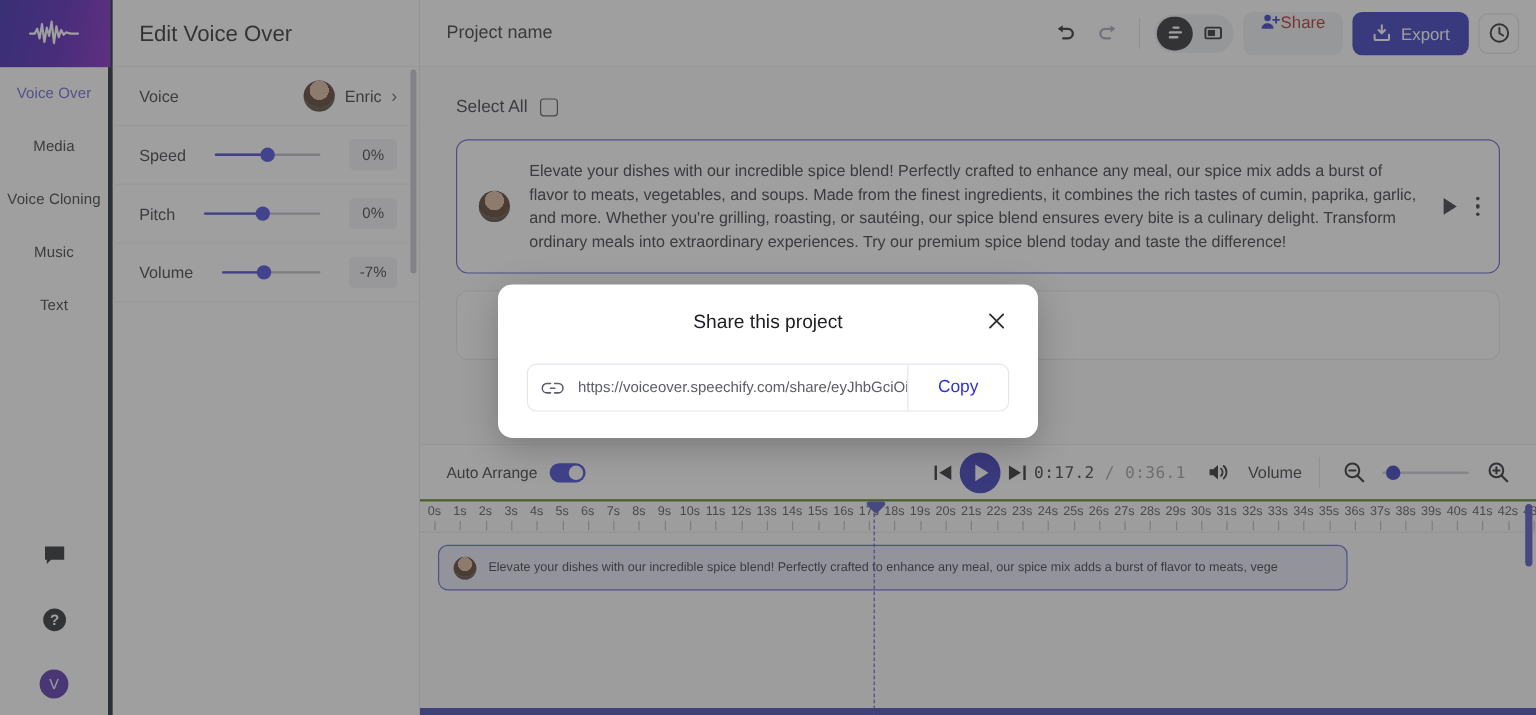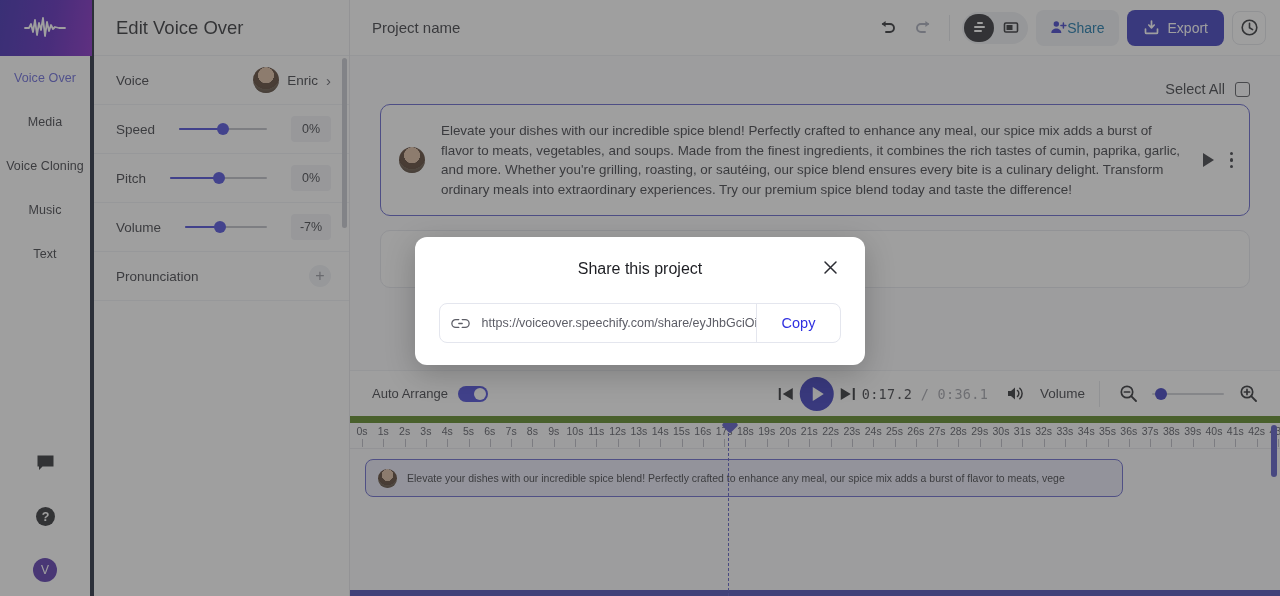--- a/index.html
+++ b/index.html
@@ -129,41 +129,41 @@
   .view-toggle {
     display: flex; align-items: center; background: #eceef2;
     border-radius: 16px; padding: 2px; gap: 2px;
   }
   .view-toggle .seg {
     width: 30px; height: 28px; border-radius: 14px;
     display: flex; align-items: center; justify-content: center; cursor: pointer;
   }
   .view-toggle .seg.on { background: #1e1f24; }
   .btn-share {
-    display: flex; align-items: center; gap: 0;
+    display: flex; gap: 0;
     height: 36px; padding: 0 14px; border-radius: 8px;
-    background: #eef0f4; color: #0369a1; font-size: 14px; cursor: pointer;
+    background: #eef0f4; color: #b91c1c; font-size: 14px; cursor: pointer;
   }
   .btn-export {
     display: flex; align-items: center; gap: 8px;
     height: 36px; padding: 0 16px; border-radius: 8px;
     background: #2a2ab8; color: #ffffff; font-size: 14px; cursor: pointer;
   }
   .btn-clock {
     width: 34px; height: 34px; border-radius: 8px; border: 1px solid #e2e3e9;
     display: flex; align-items: center; justify-content: center; cursor: pointer;
   }
   
   #canvas {
     flex: 1 1 auto; background: #fafbfc;
     padding: 18px 30px 0 30px; overflow: hidden; position: relative;
   }
   #select-all-row {
-    display: flex; align-items: center; justify-content: flex-end;
-    gap: 10px; height: 30px; 
+    display: flex; align-items: center; justify-content: flex-start;
+    gap: 10px; height: 30px; margin-bottom: 12px;
   }
   #select-all-label { font-size: 14.5px; color: #2f3037; }
   .checkbox-sq {
     width: 15px; height: 15px; border: 1.6px solid #4a4b53; border-radius: 3px;
     cursor: pointer;
   }
   .script-card {
     border: 1.5px solid #5656c9; border-radius: 10px;
     background: #ffffff;
     display: flex; align-items: center; gap: 16px;
@@ -227,21 +227,21 @@
     position: absolute; top: 5px; left: 0; right: 0; height: 2px;
     background: #c9cad2; border-radius: 2px;
   }
   .zoom-slider .zknob {
     position: absolute; top: 0; left: 0; width: 12px; height: 12px;
     border-radius: 50%; background: #2a2ab8;
   }
   
   #timeline {
     height: 180px; background: #fafbfc; position: relative; overflow: hidden;
-    border-top: 7px solid #4d7c0f;
+    border-top: 2px solid #4d7c0f;
   }
   #ruler {
     position: relative; height: 26px; border-bottom: 1px solid #e6e7ec;
     background: #fafbfc;
   }
   .tick { position: absolute; top: 0; }
   .tick .lbl {
     position: absolute; top: 2px; left: 0; transform: translateX(-50%);
     font-size: 10.5px; color: #4a4b55; white-space: nowrap;
   }
@@ -395,24 +395,20 @@
     <div class="set-row">
       <span class="set-label">Volume</span>
       <span class="slider">
         <span class="track"></span>
         <span class="fill" style="width:43%"></span>
         <span class="knob" style="left:43%"></span>
       </span>
       <span class="val-box">-7%</span>
     </div>
 
-    <div class="set-row">
-      <span class="set-label">Pronunciation</span>
-      <span class="plus-btn">+</span>
-    </div>
 
     <div id="settings-scrollbar"></div>
   </div>
 
   <div id="main">
 
     <div id="topbar">
       <span id="project-name">Project name</span>
       <span class="top-right">
 

